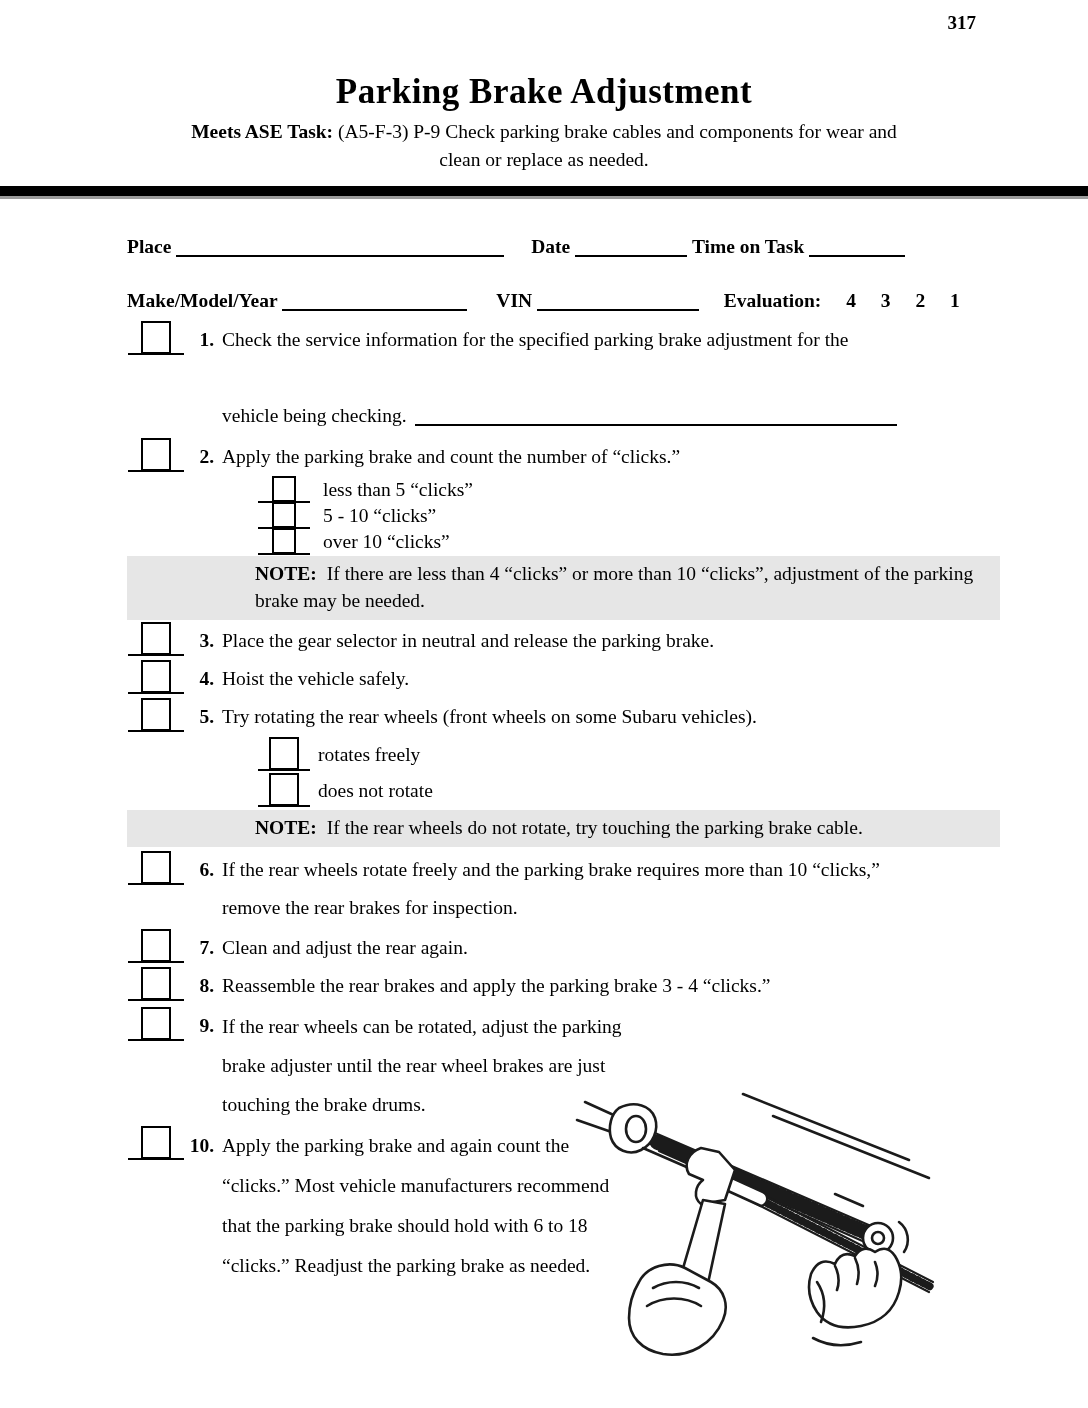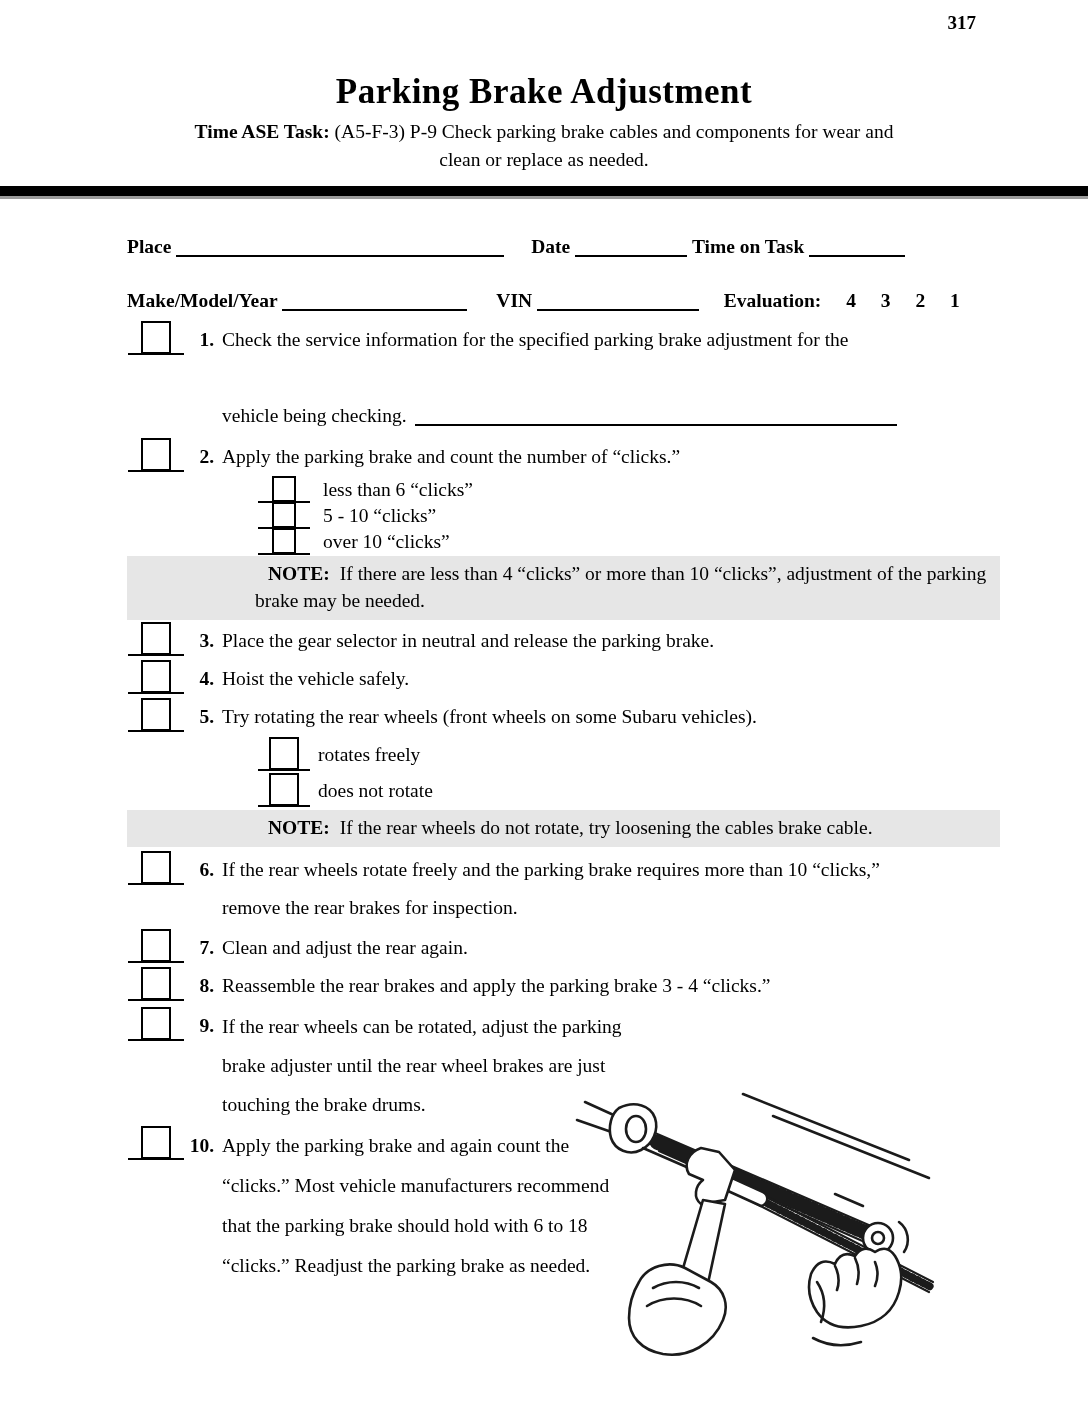--- a/index.html
+++ b/index.html
@@ -33,37 +33,37 @@
   .subgroup2 .sub{height:26px;}
   .subgroup5 .sub{height:36px;}
   .scb{position:relative;flex:none;width:52px;align-self:stretch;}
   .scb::after{content:"";position:absolute;left:0;right:0;bottom:1px;border-bottom:2px solid #000;}
   .scb .box{position:absolute;left:50%;transform:translateX(-50%);bottom:2px;border:2.5px solid #000;background:#fff;}
   .subgroup2 .scb .box{width:20px;height:22px;}
   .subgroup5 .scb .box{width:26px;height:29px;}
   .sub .label{margin-left:13px;line-height:26px;padding-bottom:1px;}
   .subgroup5 .label{line-height:32px;margin-left:8px;}
   .note{box-sizing:border-box;width:873px;background:#e6e6e6;padding:4px 10px 6px 128px;line-height:27px;}
-  .note .b{margin-right:10px;margin-left:13px;}
+  .note .b{margin-right:10px;}
   .note1{margin-top:0;}
   .note2{margin-top:2px;}
   .note3{margin-top:8px;line-height:38px;padding-top:6px;padding-bottom:8px;}
   #i1{margin-top:6px;} #i2{margin-top:3px;} #i3{margin-top:2px;} #i6{margin-top:4px;}
   #i7{margin-top:2px;} #i9{margin-top:2px;} #i10{margin-top:2px;line-height:40px;}
   #i9 .txt{line-height:39px;}
   .illus{position:absolute;left:573px;top:853px;width:372px;height:280px;}
 </style>
 </head>
 <body>
 
 <div class="page">
   <div class="pagenum">317</div>
   <div class="title">Parking Brake Adjustment</div>
   <div class="ase">
-    <span class="b">Time ASE Task:</span>
+    <span class="b">Meets ASE Task:</span>
     <span class="ase-text">(A5-F-3) P-9 Check parking brake cables and components for wear and
 clean or replace as needed.</span>
   </div>
   <div class="bar"></div>
 
   <div class="content">
 
     <div class="frow frow1">
       <span class="b">Place</span>
       <span class="blank w328"></span>
@@ -100,21 +100,21 @@
         </span>
       <span class="num">2.</span>
       <span class="txt">Apply the parking brake and count the number of “clicks.”</span>
     </div>
 
     <div class="subgroup2">
       <div class="sub">
         <span class="scb">
             <span class="box"></span>
           </span>
-        <span class="label">less than 6 “clicks”</span>
+        <span class="label">less than 5 “clicks”</span>
       </div>
       <div class="sub">
         <span class="scb">
             <span class="box"></span>
           </span>
         <span class="label">5 - 10 “clicks”</span>
       </div>
       <div class="sub">
         <span class="scb">
             <span class="box"></span>
@@ -160,21 +160,21 @@
       </div>
       <div class="sub">
         <span class="scb">
             <span class="box"></span>
           </span>
         <span class="label">does not rotate</span>
       </div>
     </div>
 
     <div class="note note2">
-      <span class="b">NOTE:</span><span>If the rear wheels do not rotate, try loosening the cables brake cable.</span>
+      <span class="b">NOTE:</span><span>If the rear wheels do not rotate, try touching the parking brake cable.</span>
     </div>
 
     <div class="item" id="i6">
       <span class="cb">
           <span class="box"></span>
         </span>
       <span class="num">6.</span>
       <span class="txt">If the rear wheels rotate freely and the parking brake requires more than 10 “clicks,”
 remove the rear brakes for inspection.</span>
     </div>

